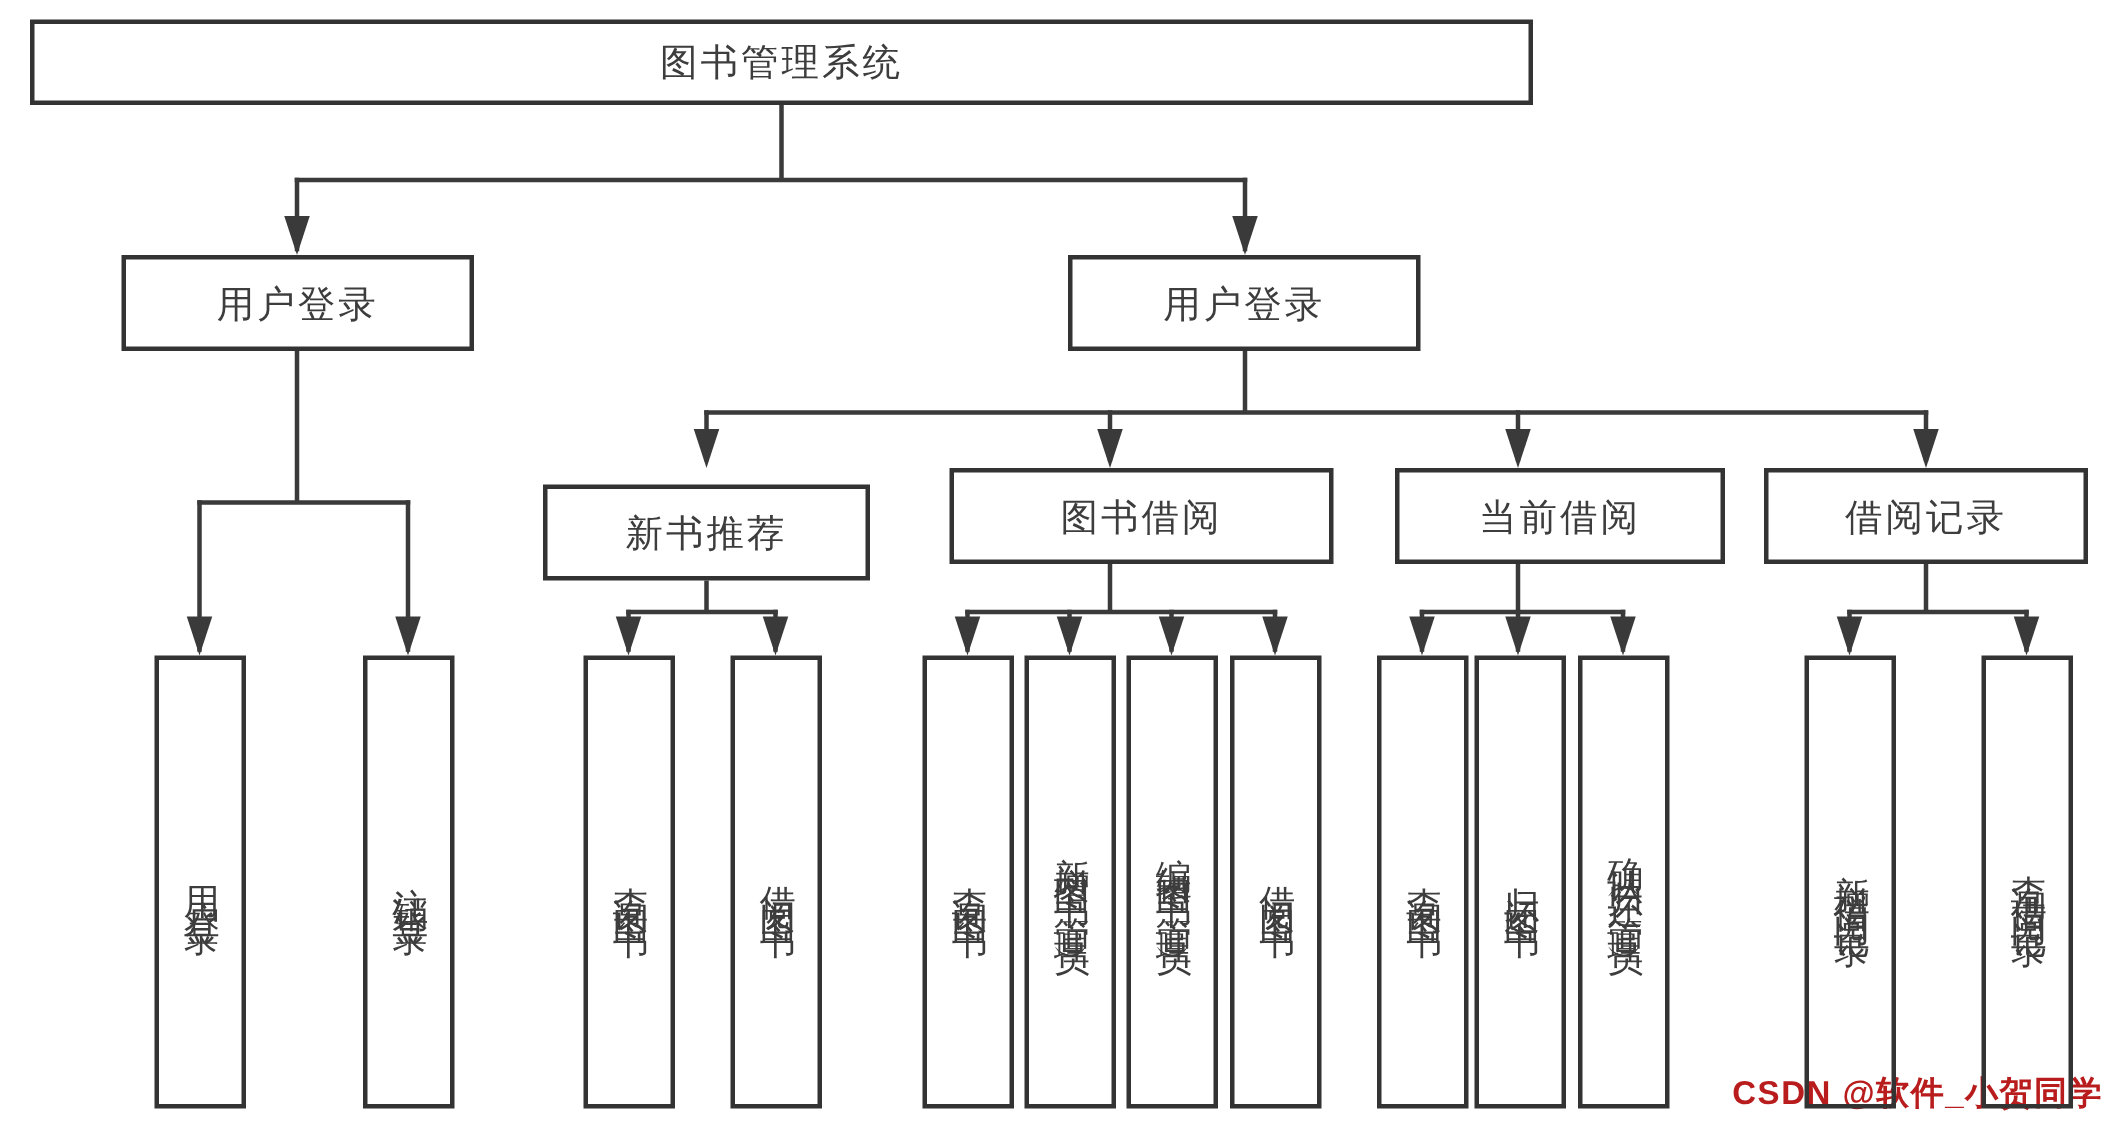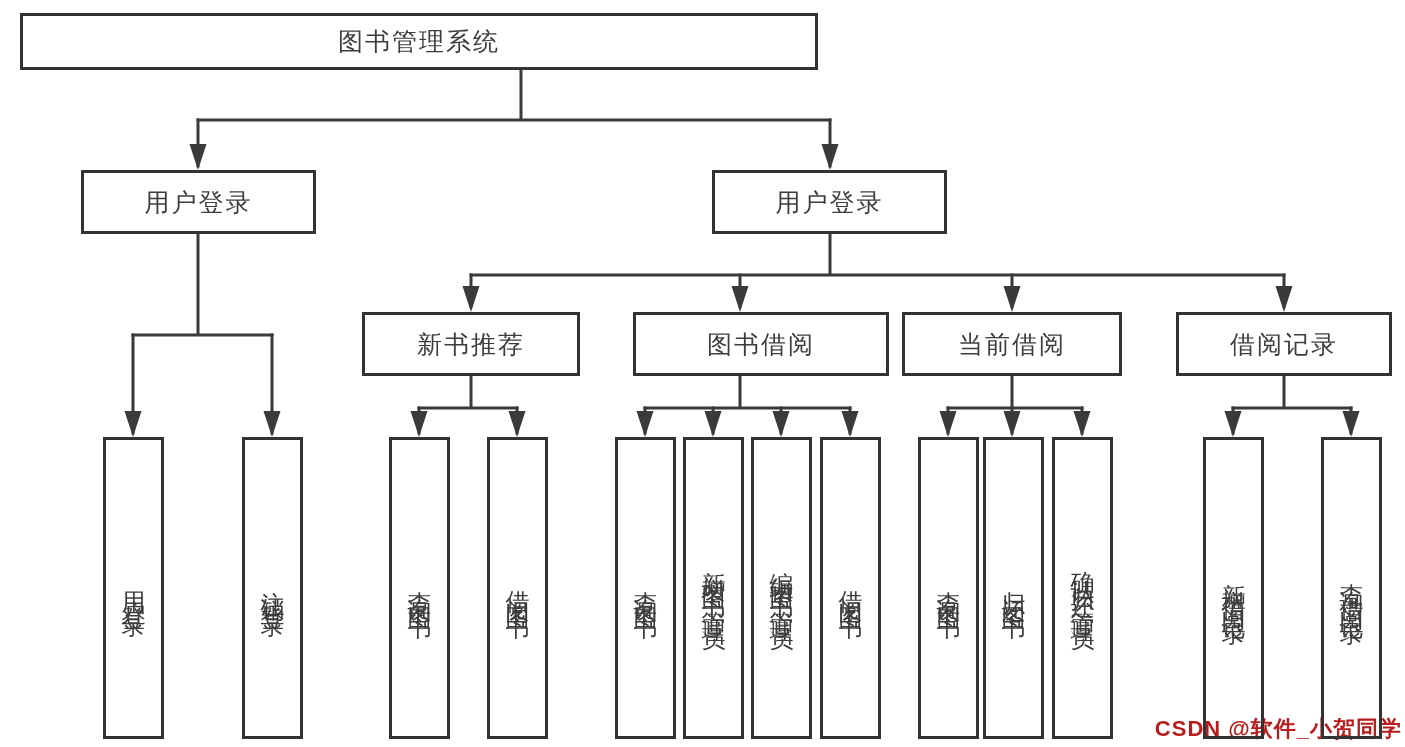--- a/index.html
+++ b/index.html
@@ -65,28 +65,28 @@
     <polygon points="704.5,411 721.5,411 713,437"></polygon>
     <polygon points="772.5,411 789.5,411 781,437"></polygon>
     <polygon points="841.5,411 858.5,411 850,437"></polygon>
     <polygon points="939.5,411 956.5,411 948,437"></polygon>
     <polygon points="1003.5,411 1020.5,411 1012,437"></polygon>
     <polygon points="1073.5,411 1090.5,411 1082,437"></polygon>
     <polygon points="1224.5,411 1241.5,411 1233,437"></polygon>
     <polygon points="1342.5,411 1359.5,411 1351,437"></polygon>
   </svg>
 
-  <div class="hbox" style="left:20px;top:13px;width:798px;height:57px">图书管理系统</div>
+  <div class="hbox" style="left:20px;top:13px;width:1002px;height:57px">图书管理系统</div>
 
   <div class="hbox" style="left:81px;top:170px;width:235px;height:64px">用户登录</div>
   <div class="hbox" style="left:712px;top:170px;width:235px;height:64px">用户登录</div>
 
-  <div class="hbox" style="left:362px;top:312px;width:218px;height:64px">新书推荐</div>
+  <div class="hbox" style="left:362px;top:323px;width:218px;height:64px">新书推荐</div>
   <div class="hbox" style="left:633px;top:312px;width:256px;height:64px">图书借阅</div>
-  <div class="hbox" style="left:902px;top:312px;width:220px;height:64px">当前借阅</div>
+  <div class="hbox" style="left:930px;top:312px;width:220px;height:64px">当前借阅</div>
   <div class="hbox" style="left:1176px;top:312px;width:216px;height:64px">借阅记录</div>
 
   <div class="vbox" style="left:103px">用户登录</div>
   <div class="vbox" style="left:242px">注销登录</div>
 
   <div class="vbox" style="left:389px">查询图书</div>
   <div class="vbox" style="left:487px">借阅图书</div>
 
   <div class="vbox" style="left:615px">查询图书</div>
   <div class="vbox" style="left:683px">新增图书（管理员）</div>

